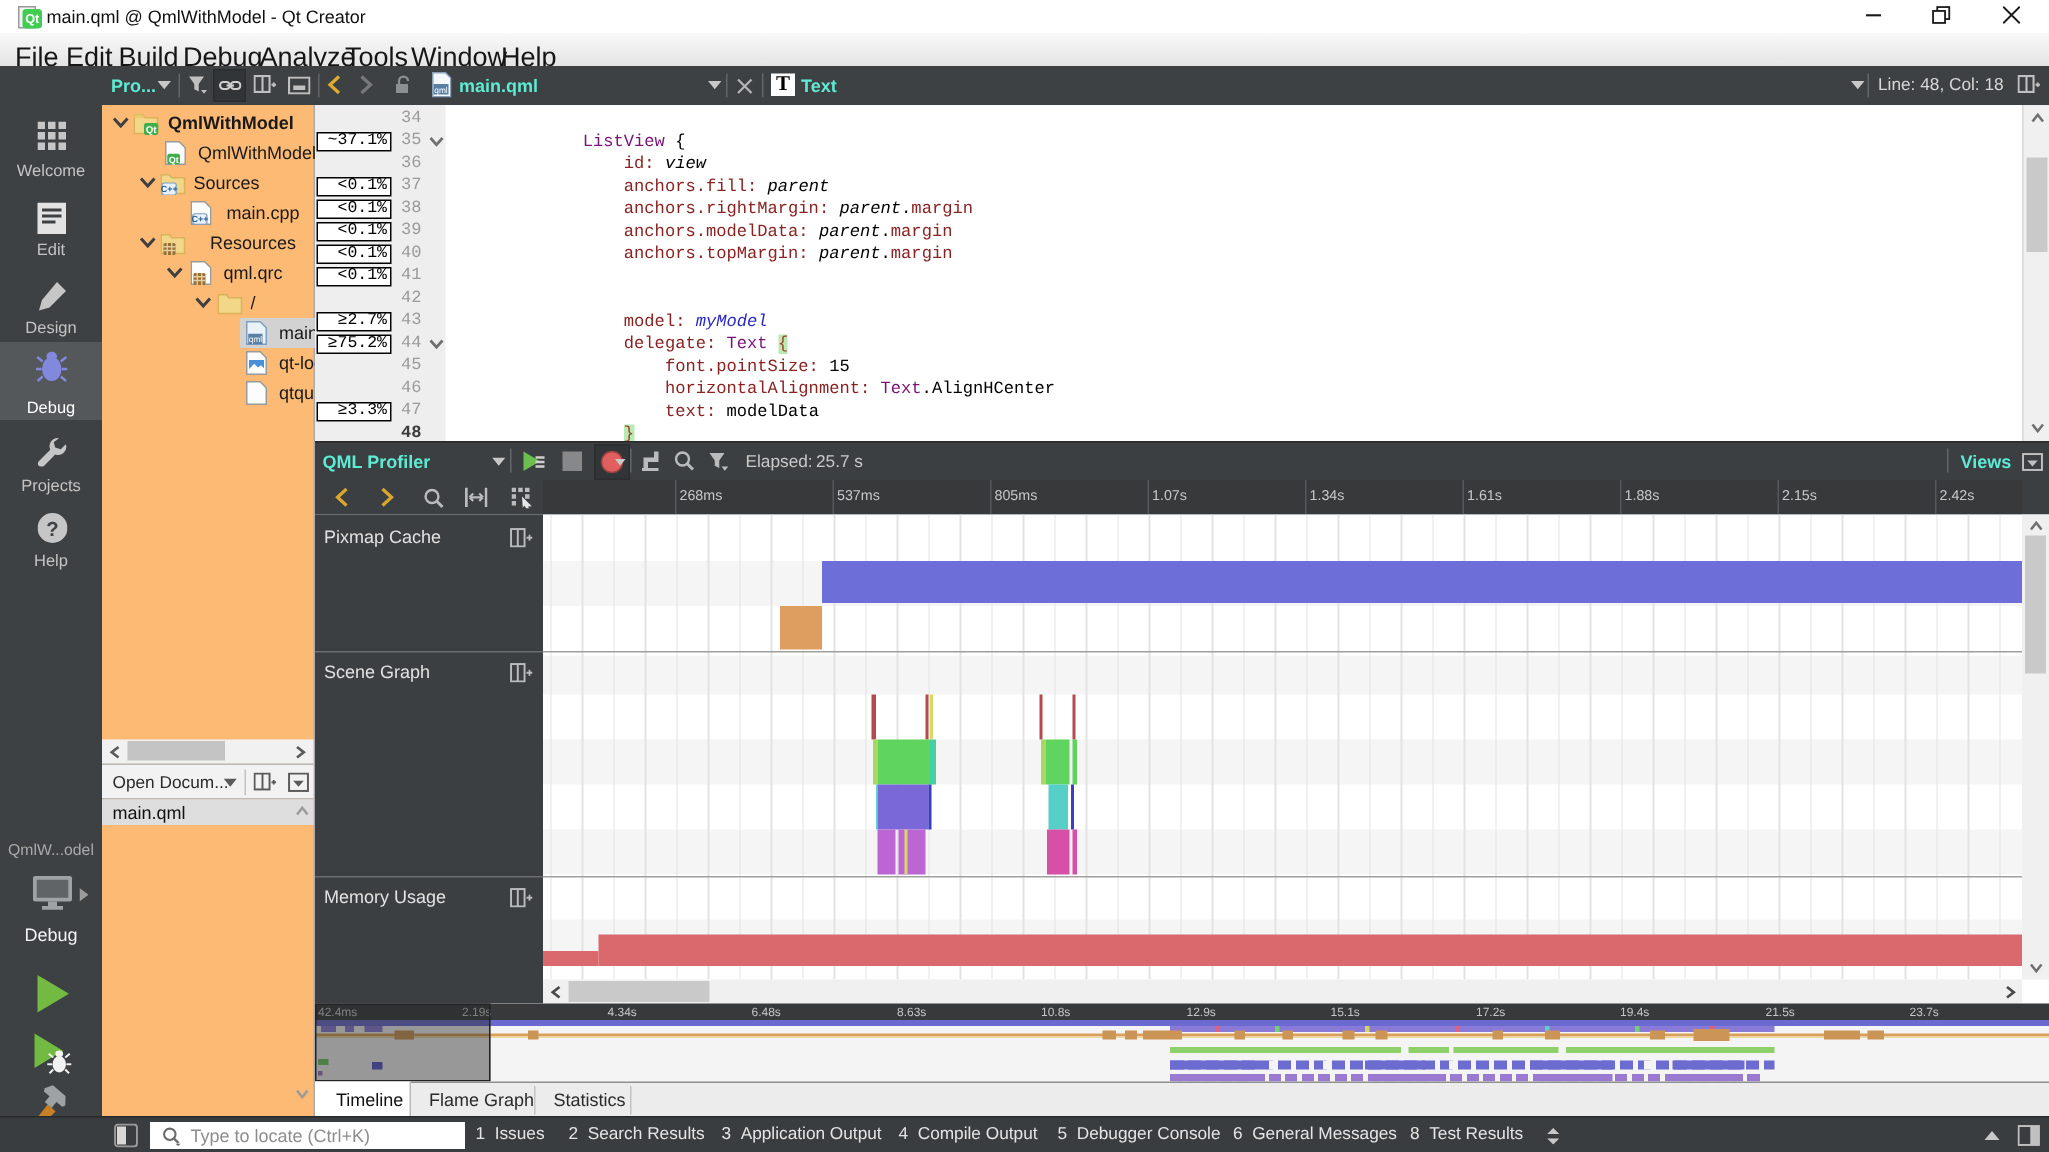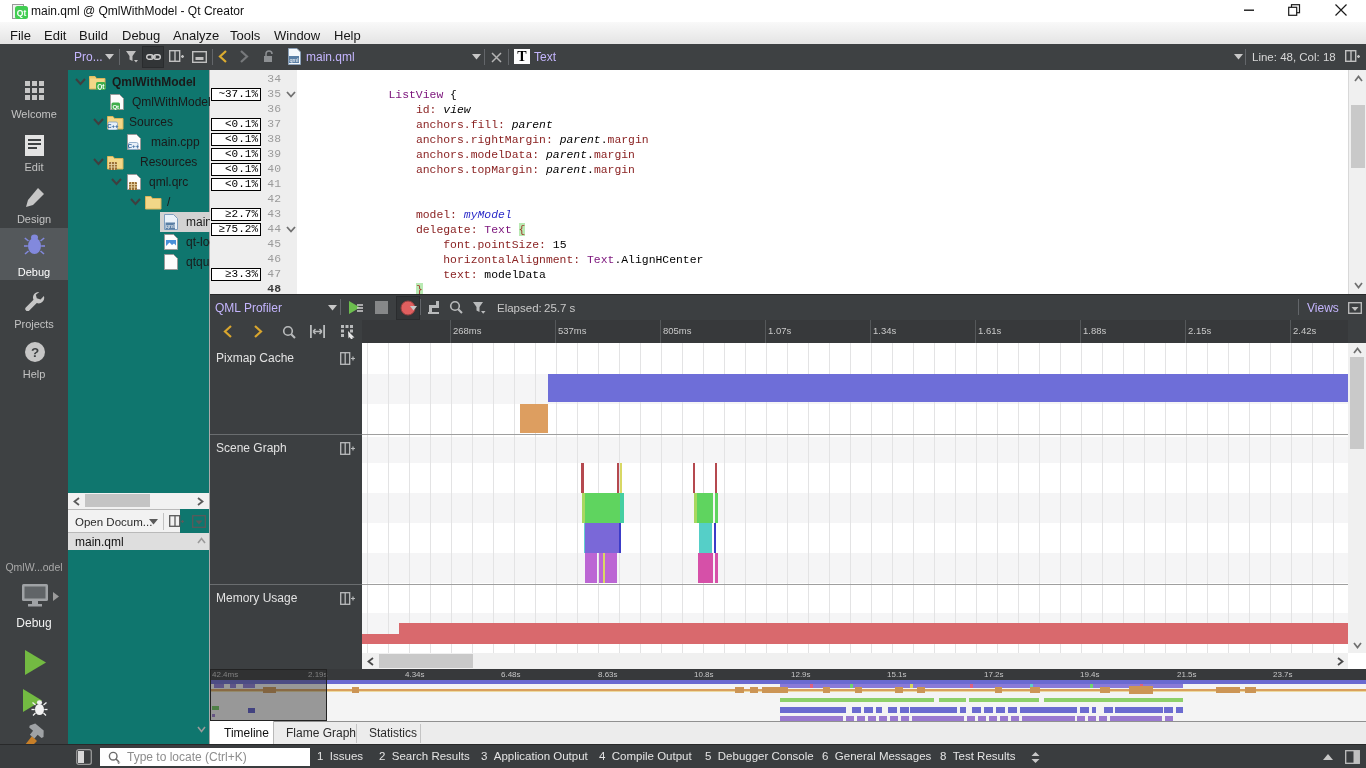--- a/index.html
+++ b/index.html
@@ -1,40 +1,40 @@
 <!DOCTYPE html>
 <html><head>
 <meta charset="utf-8">
 <style>
 * { margin:0; padding:0; box-sizing:border-box; }
 html,body { width:1366px; height:768px; overflow:hidden; background:#fff;
   font-family:"Liberation Sans", sans-serif; }
 #app { position:relative; width:1366px; height:768px; }
 .abs { position:absolute; }
-.wtxt { color:#c4b5fd; font-size:12px; }
+.wtxt { color:#5eead4; font-size:12px;font-weight:bold; }
 svg { display:block; }
 
 
 #titlebar { left:0; top:0; width:1366px; height:22px; background:#ffffff; }
 #title-text { left:31px; top:4px; font-size:12px; color:#101010; }
 
 
 #menubar { left:0; top:22px; width:1366px; height:22px;
   background:linear-gradient(#f9f9f9,#e4e4e4); }
-.menuitem { position:absolute; top:6px; font-size:13px; color:#161616; }
+.menuitem { position:absolute; top:6px; font-size:18px; color:#161616; }
 
 
 #maintoolbar { left:0; top:44px; width:1366px; height:26px; background:#3e4143; }
 .tsep { position:absolute; top:5px; width:1px; height:16px; background:#63666a; }
 
 
 #sidebar { left:0; top:70px; width:68px; height:674px; background:#3e4143; }
 .modelabel { position:absolute; width:68px; text-align:center; font-size:11px; color:#c3c3c3; }
 
-#treepanel { left:68px; top:70px; width:142px; height:674px; background:#0f766e;
+#treepanel { left:68px; top:70px; width:142px; height:674px; background:#fdba74;
   border-right:1px solid #aaaaaa; }
 .trow { position:absolute; height:20px; font-size:12px; color:#1a1a1a; white-space:nowrap; overflow:hidden; line-height:20px; }
 
 
 #editor { left:210px; top:70px; width:1138px; height:224px; background:#ffffff; overflow:hidden; }
 #extraarea { position:absolute; left:0; top:0; width:87px; height:224px; background:#eeeeee; }
 .lnum { position:absolute; width:71px; text-align:right; font-family:"Liberation Mono",monospace;
   font-size:11.4px; color:#9b9b9b; line-height:15px; }
 .pbox { position:absolute; left:1px; width:50px; height:13px; background:#ffffff;
   border:1px solid #000; font-family:"Liberation Mono",monospace; font-size:11px;
@@ -366,21 +366,21 @@
     <div class="abs" style="left:0;top:423px;width:141px;height:16px;background:#f1f1f1">
       <svg class="abs" style="left:5px;top:4px" width="7" height="9">
           <path d="M6 1 L1.5 4.5 L6 8" fill="none" stroke="#5a5a5a" stroke-width="1.8"></path>
         </svg>
       <div class="abs" style="left:17px;top:1px;width:65px;height:13px;background:#c4c4c4"></div>
       <svg class="abs" style="left:129px;top:4px" width="7" height="9">
           <path d="M1 1 L5.5 4.5 L1 8" fill="none" stroke="#5a5a5a" stroke-width="1.8"></path>
         </svg>
     </div>
 
-    <div class="abs" style="left:0;top:439px;width:112px;height:24px;background:#f2f2f2;border-top:1px solid #b9b9b9;border-bottom:1px solid #b9b9b9">
+    <div class="abs" style="left:0;top:439px;width:141px;height:24px;background:#f2f2f2;border-top:1px solid #b9b9b9;border-bottom:1px solid #b9b9b9">
       <div class="abs" style="left:7px;top:6px;font-size:11.5px;color:#2a2a2a">Open Docum...</div>
       <svg class="abs" style="left:81px;top:9px" width="9" height="6">
           <path d="M0 0 L9 0 L4.5 5.5 Z" fill="#5a5a5a"></path>
         </svg>
       <div class="abs" style="left:95px;top:3px;width:1px;height:17px;background:#c2c2c2"></div>
       <svg class="abs" style="left:101px;top:5px" width="15" height="14" viewBox="0 0 15 14">
         <rect x="0.7" y="0.7" width="10" height="10.6" fill="none" stroke="#5a5a5a" stroke-width="1.3"></rect>
         <line x1="6" y1="0.7" x2="6" y2="11.3" stroke="#5a5a5a" stroke-width="1.3"></line>
         <path d="M12 6.5 h3 M13.5 5 v3" stroke="#5a5a5a" stroke-width="1.2"></path>
       </svg>

